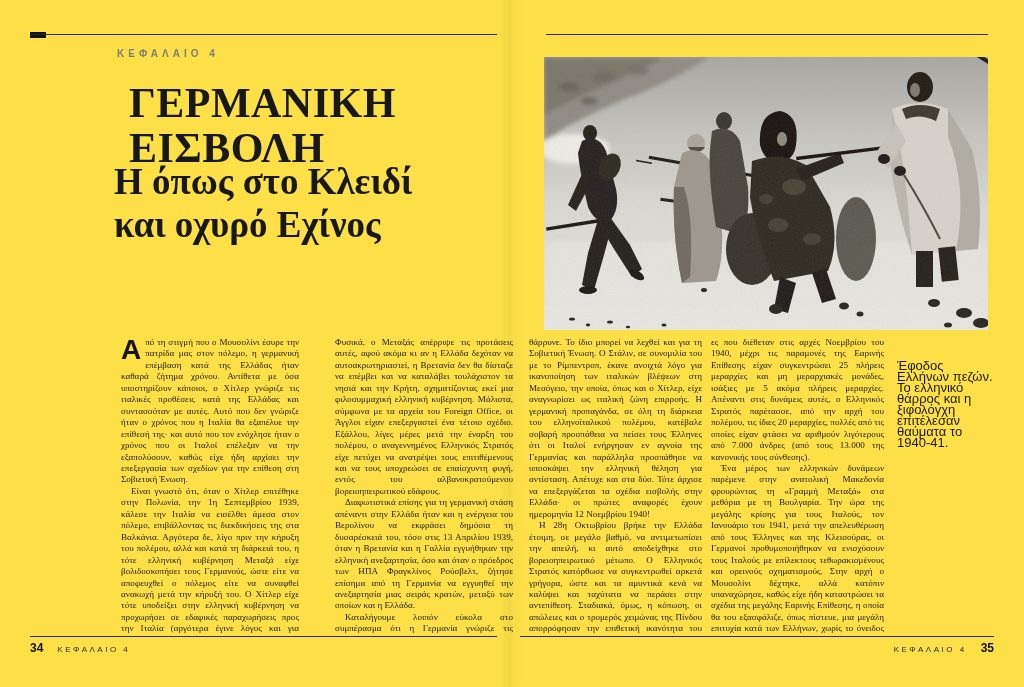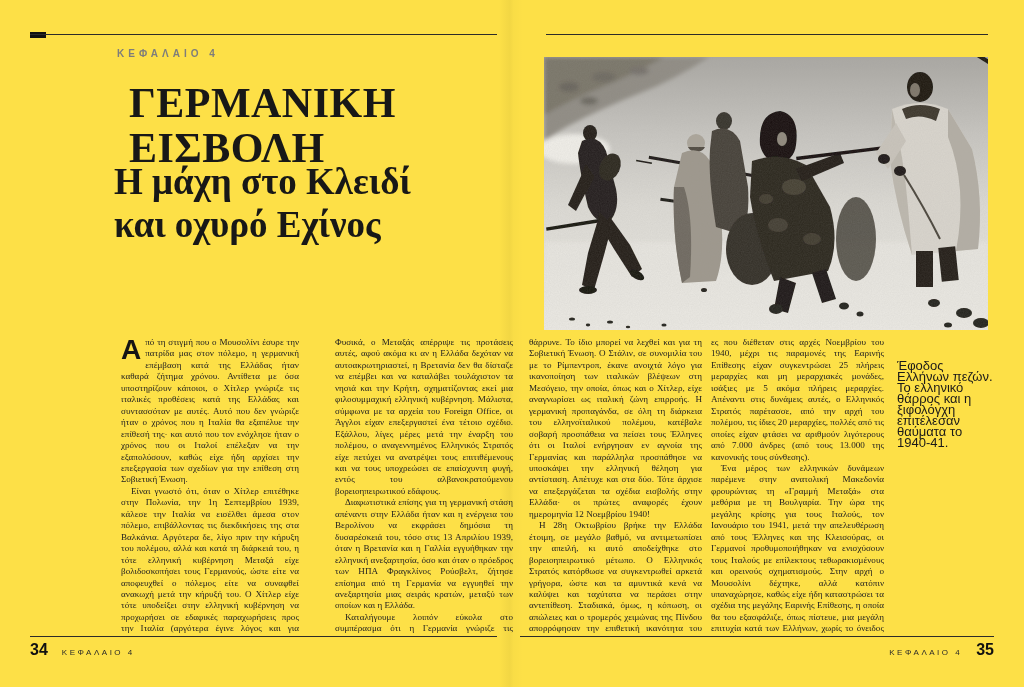--- a/index.html
+++ b/index.html
@@ -31,38 +31,38 @@
   .dropcap{float:left;font-family:"Liberation Sans",sans-serif;font-weight:bold;
            font-size:28px;line-height:21px;padding:2px 4px 0 0;color:#161514;}
   .photo{position:absolute;left:544px;top:57px;width:444px;height:273px;background:#d6d4cf;}
   .photo svg{display:block;width:100%;height:100%;}
   .caption{position:absolute;left:897px;top:360px;width:97px;
            font-family:"Liberation Sans",sans-serif;font-size:13px;line-height:11px;color:#1b1a19;}
   .footer-left{position:absolute;left:30px;top:641px;width:467px;display:flex;align-items:baseline;gap:14px;
                font-family:"Liberation Sans",sans-serif;}
   .footer-right{position:absolute;left:520px;top:641px;width:474px;display:flex;align-items:baseline;gap:14px;
                justify-content:flex-end;font-family:"Liberation Sans",sans-serif;}
-  .pagenum{font-size:16px;font-weight:bold;color:#111;}
+  .pagenum{font-size:12px;font-weight:bold;color:#111;}
   .chaplabel{font-size:8px;letter-spacing:2.5px;color:#2b2a28;}
 </style>
 </head>
 <body>
 
 <div class="spread">
 
   <div>
     <div class="margin-mark"></div>
     <div class="rule rule-top-left"></div>
     <div class="kicker">ΚΕΦΑΛΑΙΟ 4</div>
     <h1 class="title">
       <span>ΓΕΡΜΑΝΙΚΗ</span>
       <span>ΕΙΣΒΟΛΗ</span>
     </h1>
     <h2 class="subtitle">
-      <span>Η μάχη στο Κλειδί</span>
+      <span>Η όπως στο Κλειδί</span>
       <span>και οχυρό Εχίνος</span>
     </h2>
 
     <div class="col col-l1">
       <p class="noindent">
         <span class="dropcap">Α</span><span>πό τη στιγμή που ο Μουσολίνι έσυρε την πατρίδα μας στον πόλεμο, η γερμανική επέμβαση κατά της Ελλάδας ήταν καθαρά ζήτημα χρόνου. Αντίθετα με όσα υποστηρίζουν κάποιοι, ο Χίτλερ γνώριζε τις ιταλικές προθέσεις κατά της Ελλάδας και συντασσόταν με αυτές. Αυτό που δεν γνώριζε ήταν ο χρόνος που η Ιταλία θα εξαπέλυε την επίθεσή της· και αυτό που τον ενόχλησε ήταν ο χρόνος που οι Ιταλοί επέλεξαν να την εξαπολύσουν, καθώς είχε ήδη αρχίσει την επεξεργασία των σχεδίων για την επίθεση στη Σοβιετική Ένωση.</span>
       </p>
       <p>Είναι γνωστό ότι, όταν ο Χίτλερ επιτέθηκε στην Πολωνία, την 1η Σεπτεμβρίου 1939, κάλεσε την Ιταλία να εισέλθει άμεσα στον πόλεμο, επιβάλλοντας τις διεκδικήσεις της στα Βαλκάνια. Αργότερα δε, λίγο πριν την κήρυξη του πολέμου, αλλά και κατά τη διάρκειά του, η τότε ελληνική κυβέρνηση Μεταξά είχε βολιδοσκοπήσει τους Γερμανούς, ώστε είτε να αποφευχθεί ο πόλεμος είτε να συναφθεί ανακωχή μετά την κήρυξή του. Ο Χίτλερ είχε τότε υποδείξει στην ελληνική κυβέρνηση να προχωρήσει σε εδαφικές παραχωρήσεις προς την Ιταλία (αργότερα έγινε λόγος και για παραχωρήσεις προς τη Βουλγαρία) και να προσχωρήσει στον Άξονα.</p>
     </div>
 

